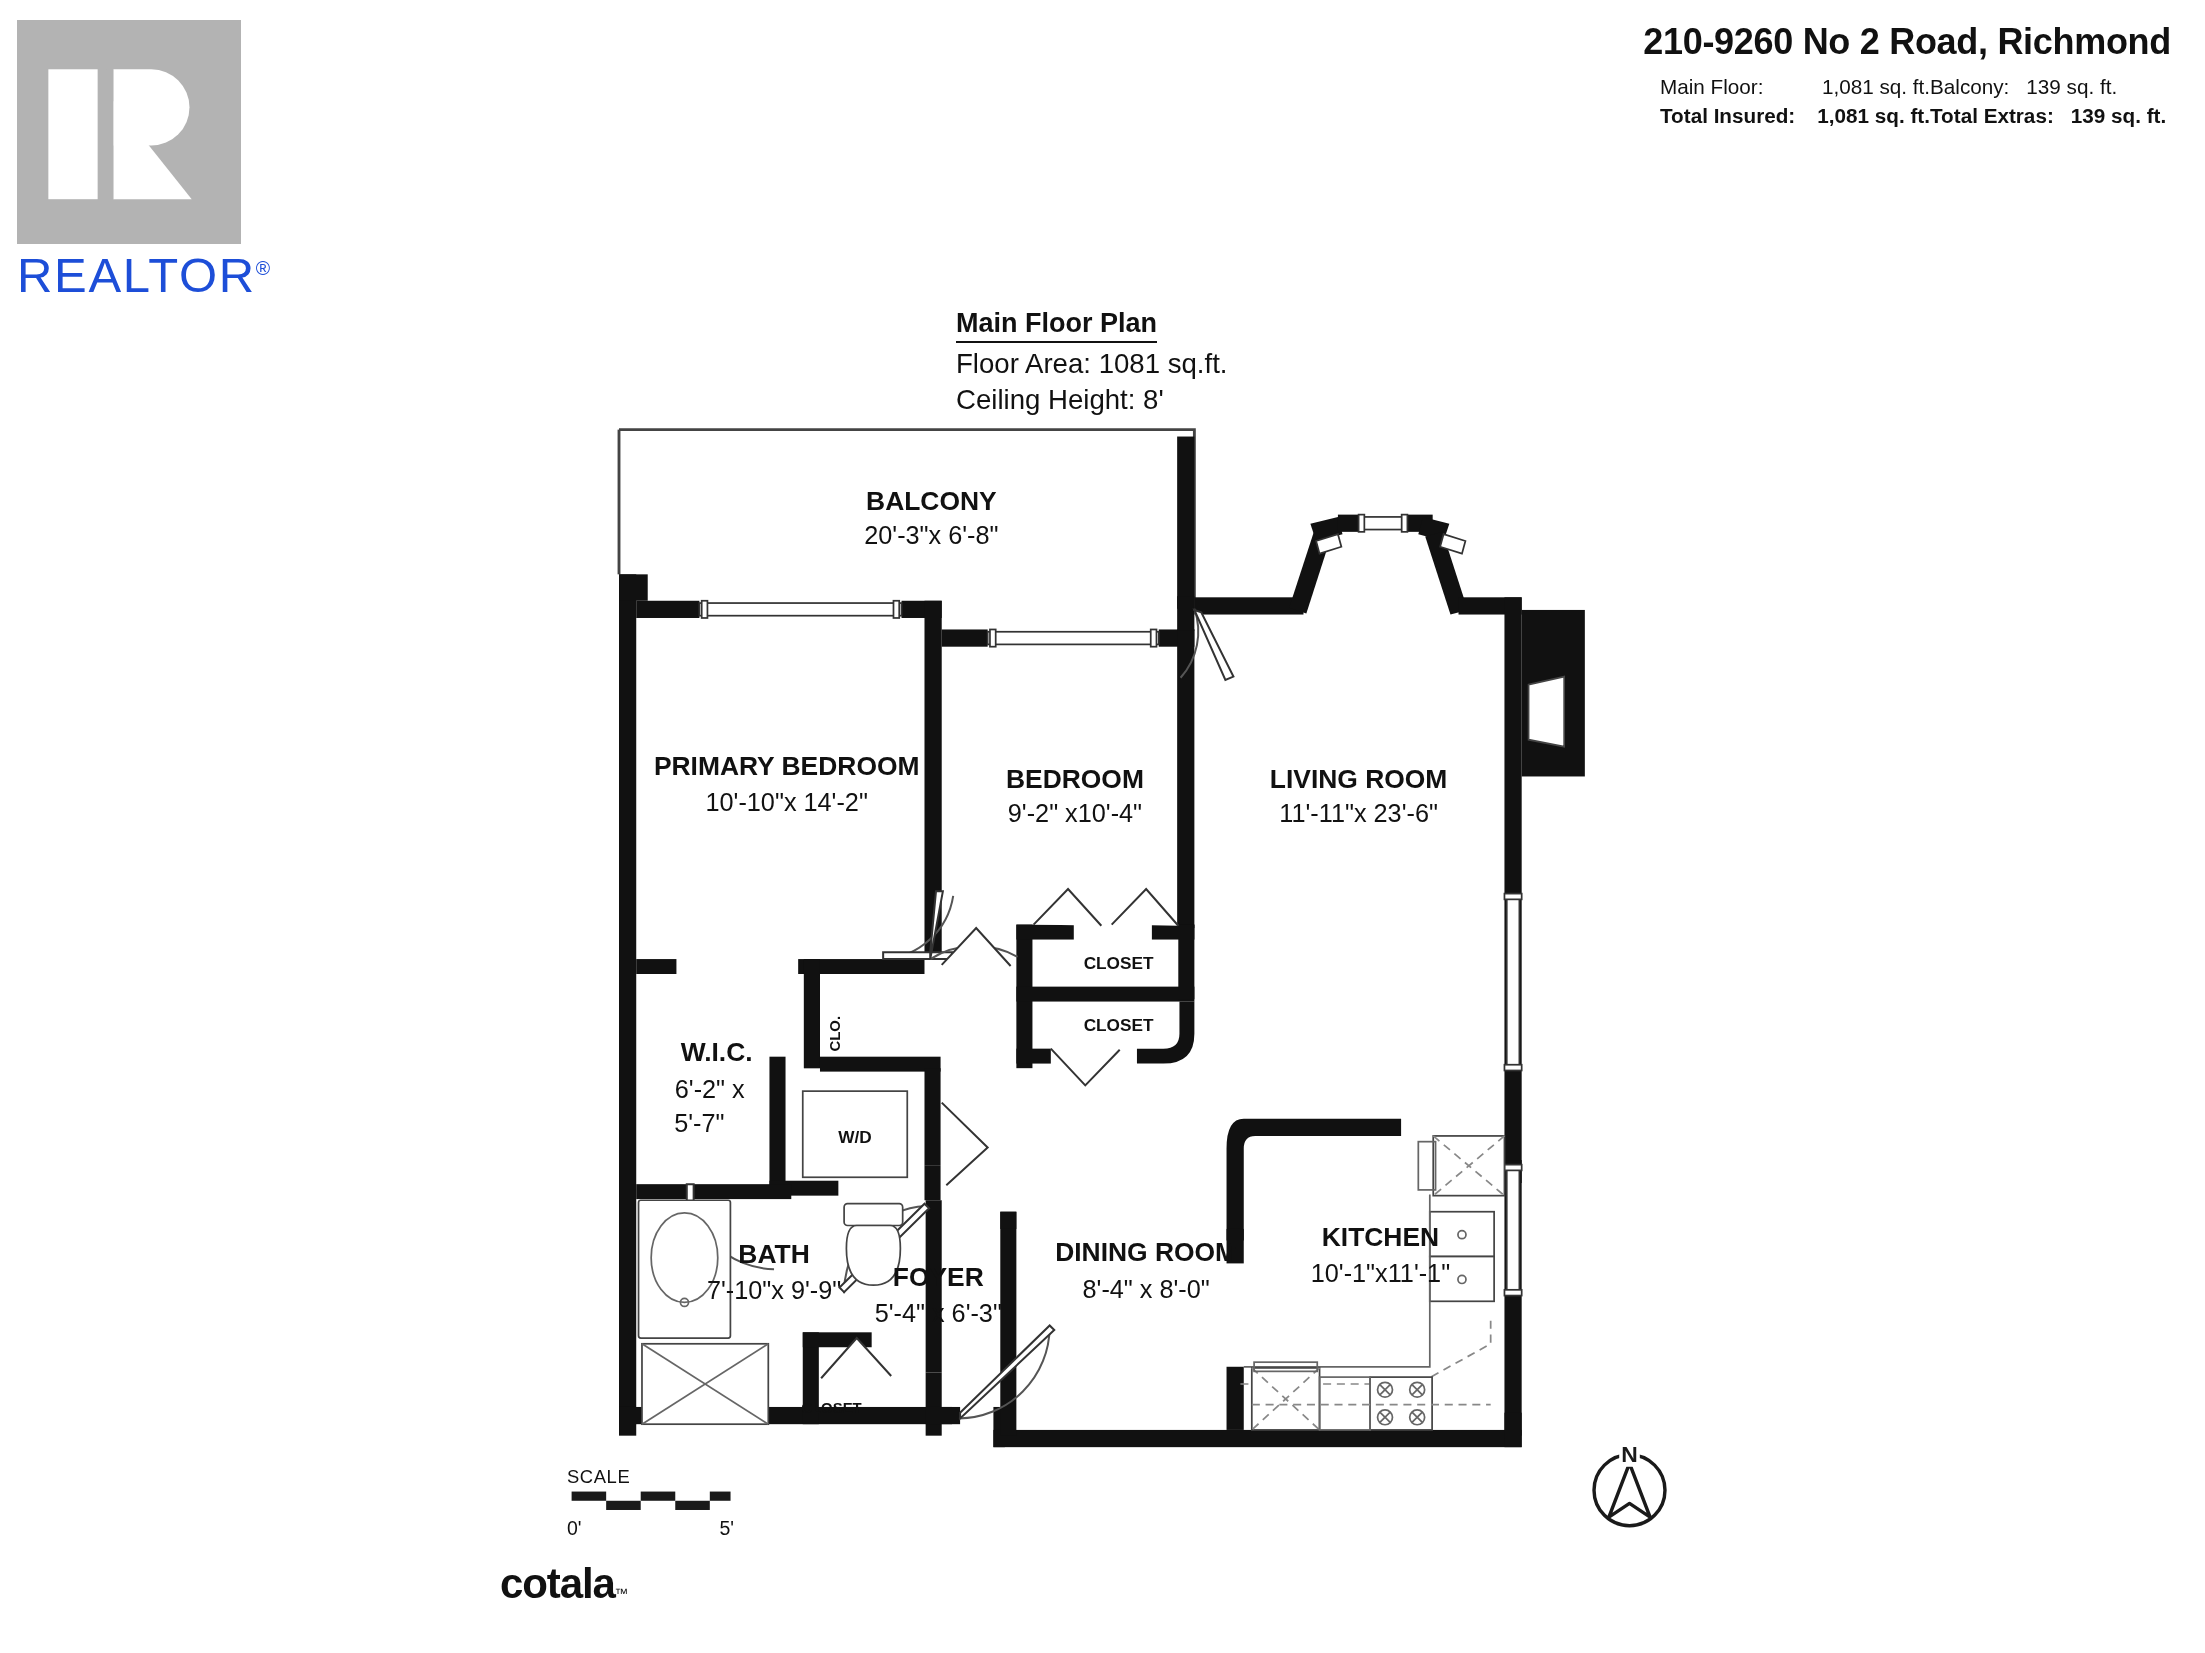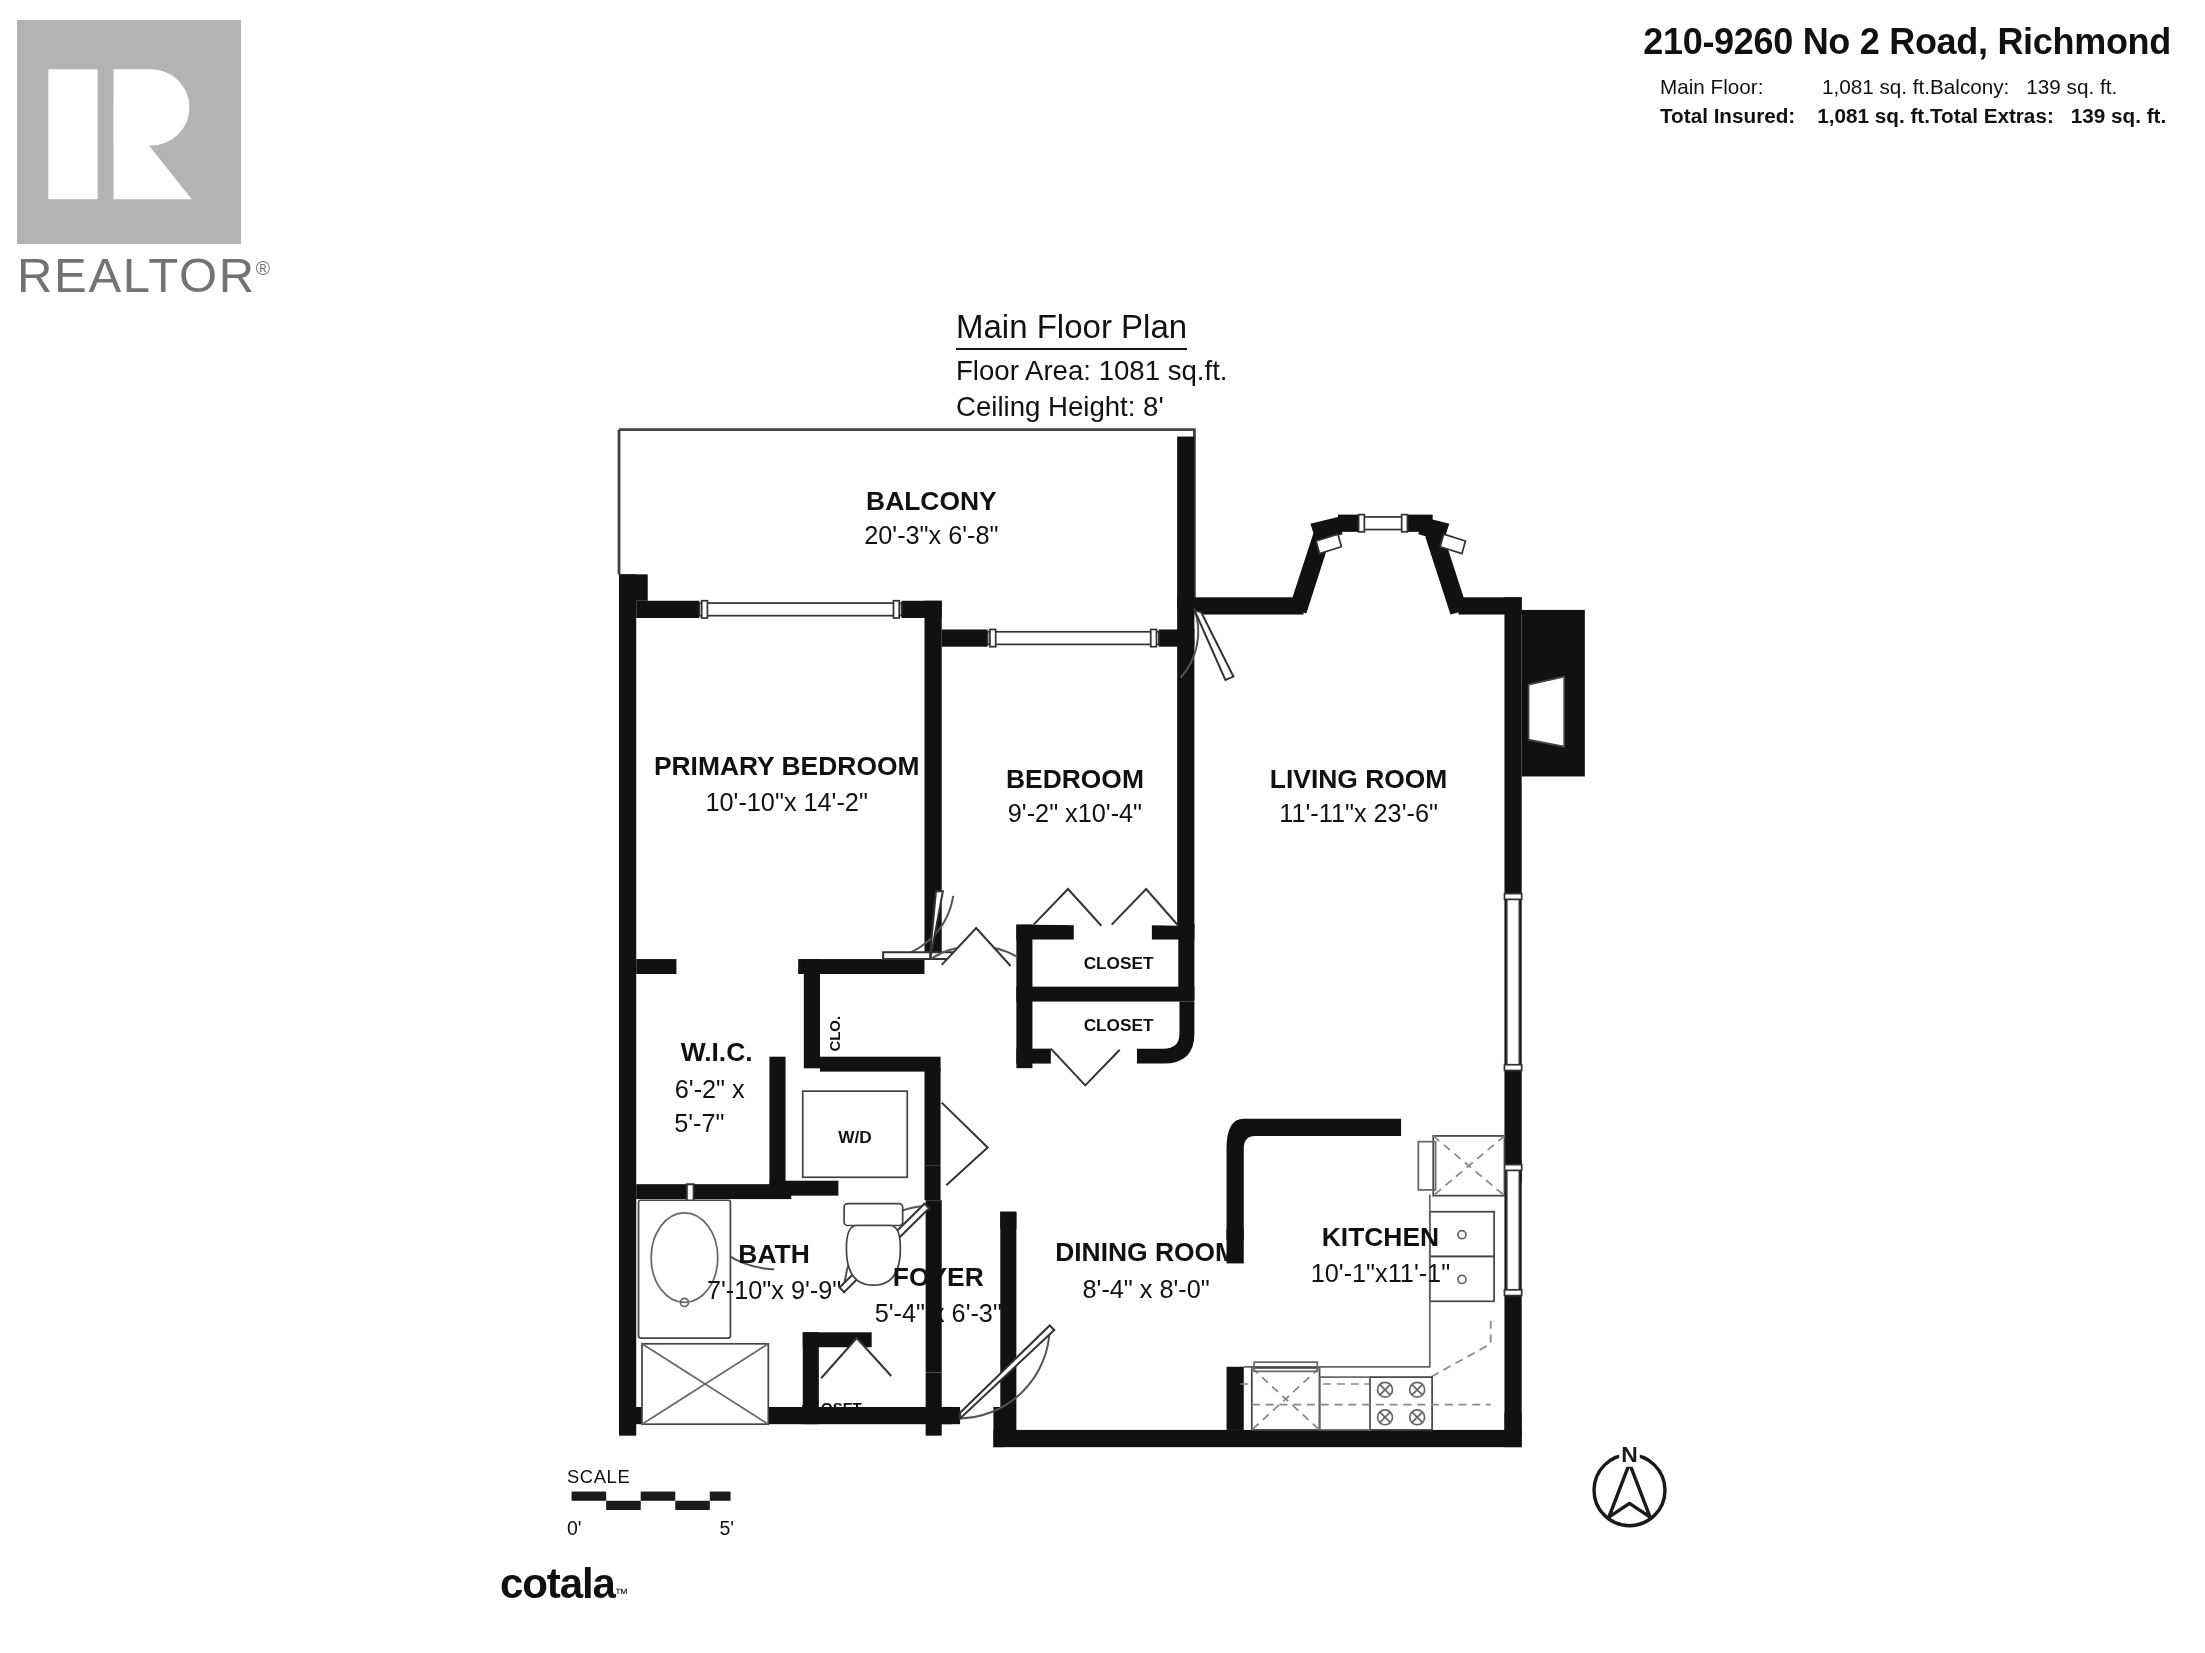--- a/index.html
+++ b/index.html
@@ -28,21 +28,21 @@
   #realtor-mark {
     width: 224px;
     height: 224px;
     background: #b3b3b3;
     position: relative;
   }
   #realtor-word {
     font-family: "Liberation Sans", sans-serif;
     font-size: 49px;
     letter-spacing: 1.7px;
-    color: #737373;
+    color: #1d4ed8;
     margin-top: 3.4px;
     white-space: nowrap;
   }
   #realtor-word sup { font-size: 19.5px; vertical-align: super; }
 
   
   #header-block {
     position: absolute;
     right: 34px;
     top: 20.7px;
@@ -74,22 +74,22 @@
   .hdr-row.bold .hdr-pair-1 { width: 270px; }
   .hdr-row.bold .hdr-pair-2 { width: 241px; }
 
   
   #plan-title-block {
     position: absolute;
     left: 956px;
     top: 308px;
   }
   #plan-title {
-    font-size: 33px;
-    font-weight: normal;
+    font-size: 27px;
+    font-weight: bold;
     border-bottom: 2.9px solid #111;
     display: inline-block;
     padding-bottom: 2.3px;
   }
   #plan-area, #plan-ceiling {
     font-size: 27.6px;
     margin-top: 4.6px;
     white-space: nowrap;
   }
 

